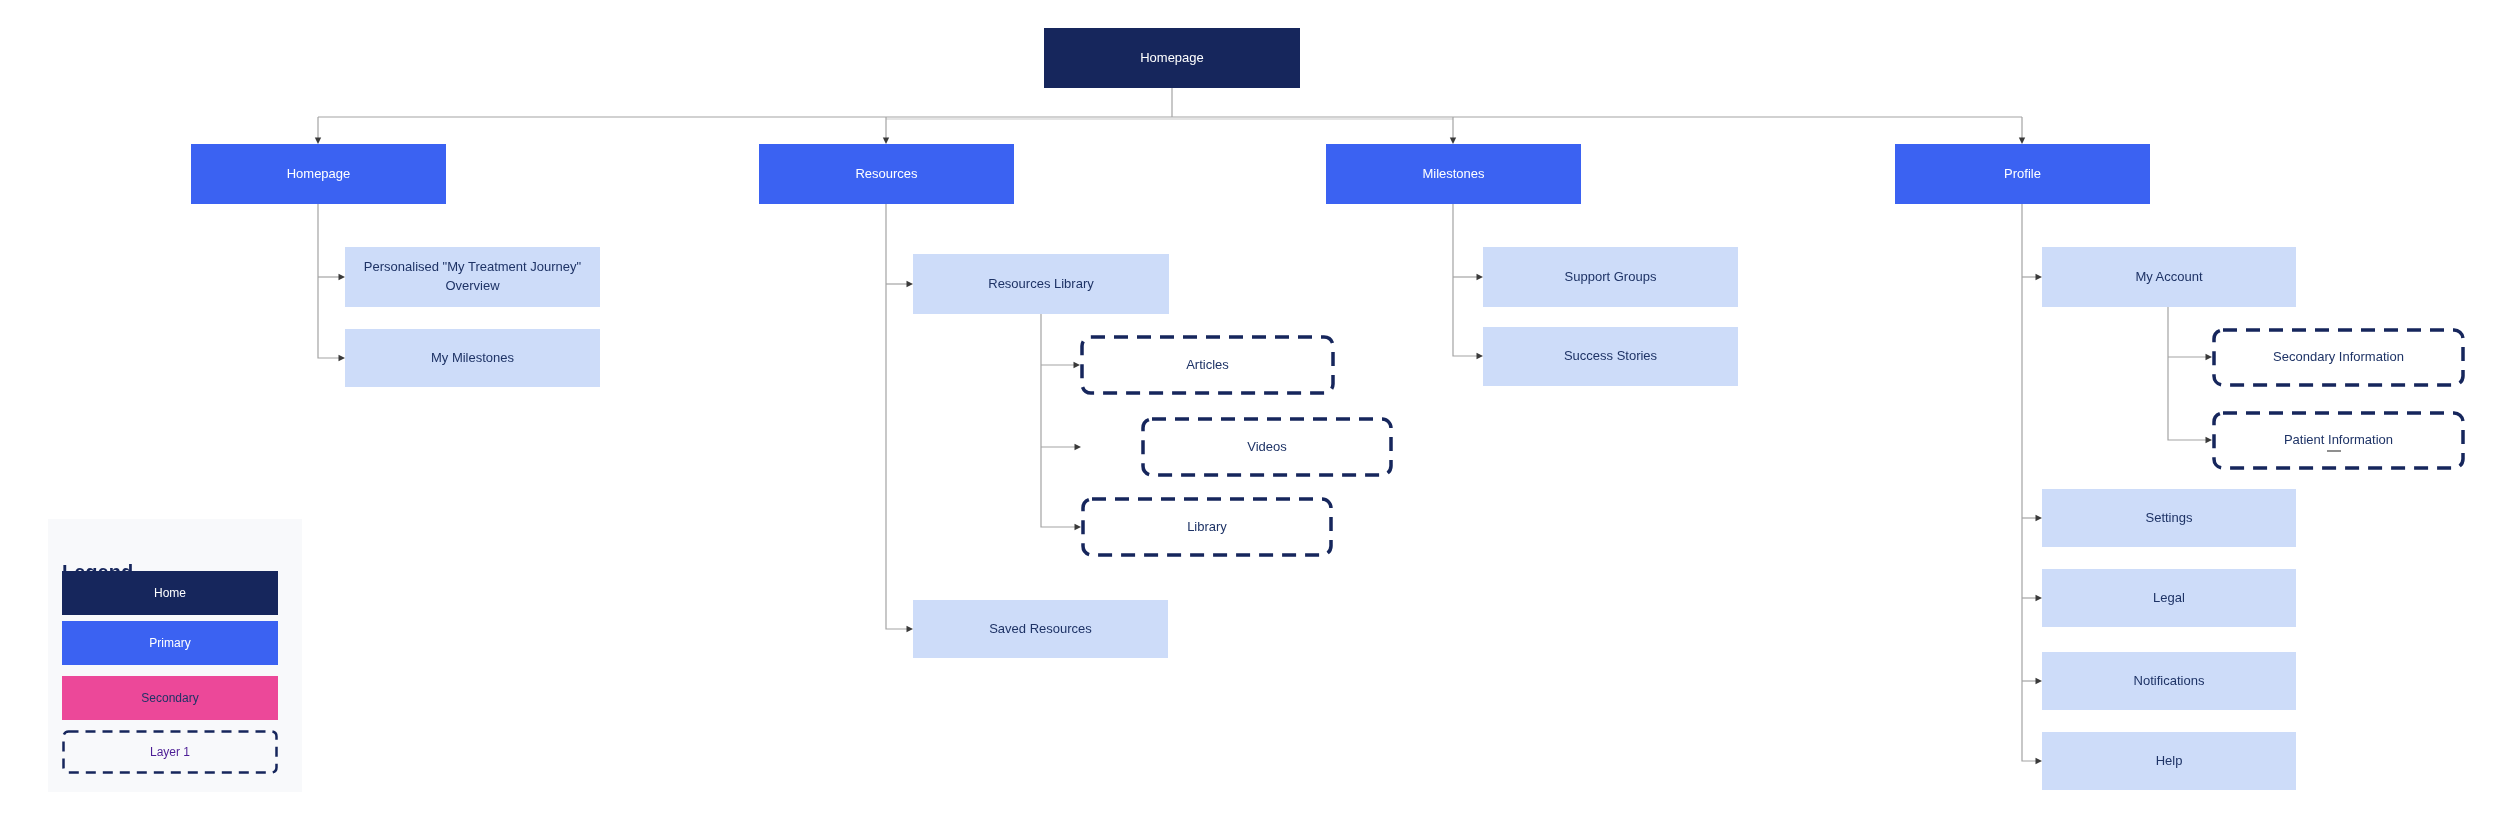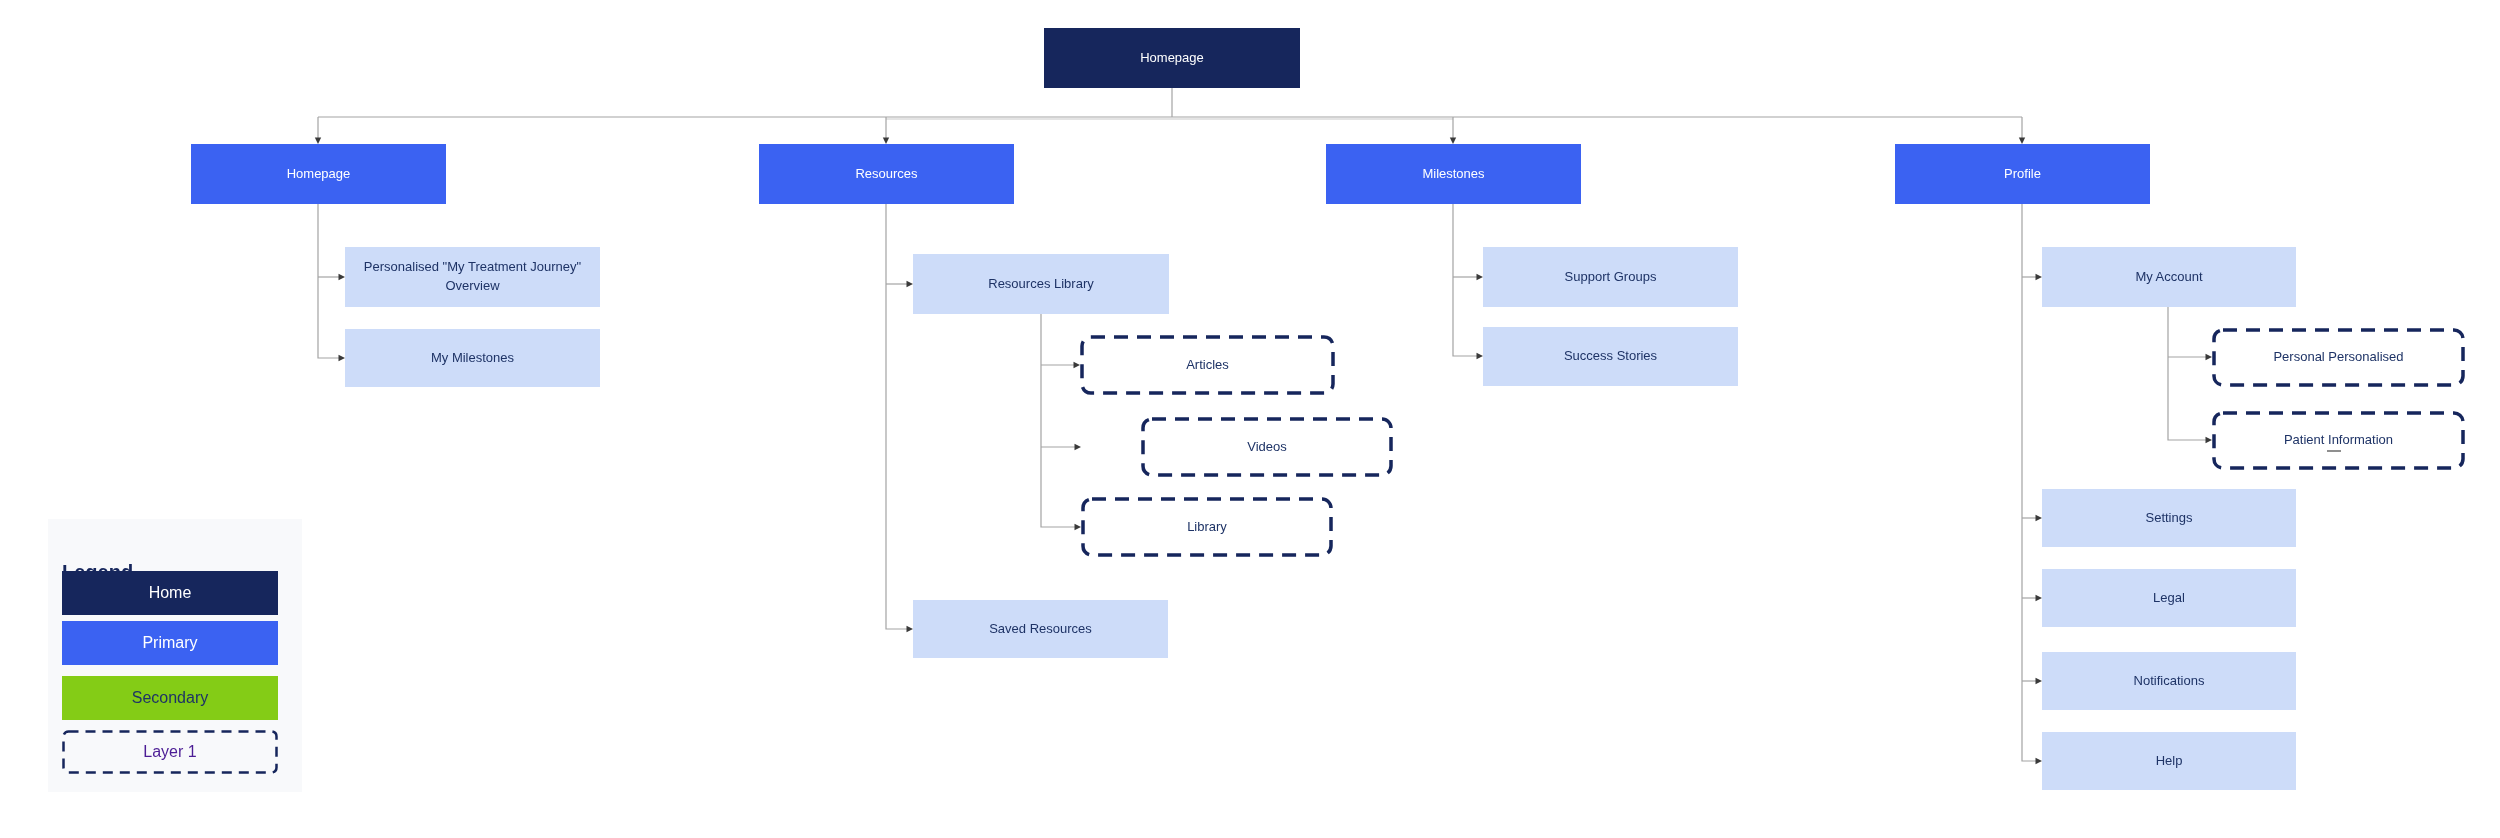--- a/index.html
+++ b/index.html
@@ -12,24 +12,24 @@
   .home{background:#16265c;color:#ffffff;}
   .primary{background:#3b62f2;color:#ffffff;}
   .secondary{background:#cddcf9;color:#1e3366;}
   .layer1{color:#1e3366;background:transparent;}
   .layer1 svg{position:absolute;left:0;top:0;}
   .layer1 rect{fill:none;stroke:#16265c;stroke-width:3.5;stroke-dasharray:14 9;stroke-linecap:butt;}
   .lbl{position:relative;}
   .legend{position:absolute;left:48px;top:519px;width:254px;height:273px;background:#f8f9fb;}
   .legend-title{position:absolute;left:14px;top:14px;font-size:20px;font-weight:bold;color:#16265c;margin-top:28px;}
   .legend-item{position:absolute;left:14px;width:216px;height:44px;display:flex;
-               align-items:center;justify-content:center;font-size:16px;box-sizing:border-box;}
+               align-items:center;justify-content:center;font-size:12px;box-sizing:border-box;}
   .legend-home{background:#16265c;color:#ffffff;}
   .legend-primary{background:#3b62f2;color:#ffffff;}
-  .legend-secondary{background:#84cc16;color:#1e3366;}
+  .legend-secondary{background:#ec4899;color:#1e3366;}
   .legend-layer1{color:#4c1d95;background:transparent;position:absolute;}
   .legend-layer1 svg{position:absolute;left:0;top:0;}
   .legend-layer1 rect{fill:none;stroke:#16265c;stroke-width:2.5;stroke-dasharray:10 7;}
   .spellline{position:absolute;background:#8f8f8f;}
 </style>
 </head>
 <body>
 
 <div class="canvas">
 
@@ -139,21 +139,21 @@
     <span class="lbl">Success Stories</span>
   </div>
 
   <div class="node secondary" style="left:2042px;top:247px;width:254px;height:60px">
     <span class="lbl">My Account</span>
   </div>
   <div class="node layer1" style="left:2212px;top:328px;width:253px;height:59px">
     <svg width="253" height="59">
         <rect x="2" y="2" width="249" height="55" rx="9"></rect>
       </svg>
-    <span class="lbl">Personal Personalised</span>
+    <span class="lbl">Secondary Information</span>
   </div>
   <div class="node layer1" style="left:2212px;top:411px;width:253px;height:59px">
     <svg width="253" height="59">
         <rect x="2" y="2" width="249" height="55" rx="9"></rect>
       </svg>
     <span class="lbl">Patient Information</span>
   </div>
   <div class="spellline" style="left:2327px;top:450px;width:14px;height:2px"></div>
   <div class="node secondary" style="left:2042px;top:489px;width:254px;height:58px">
     <span class="lbl">Settings</span>

